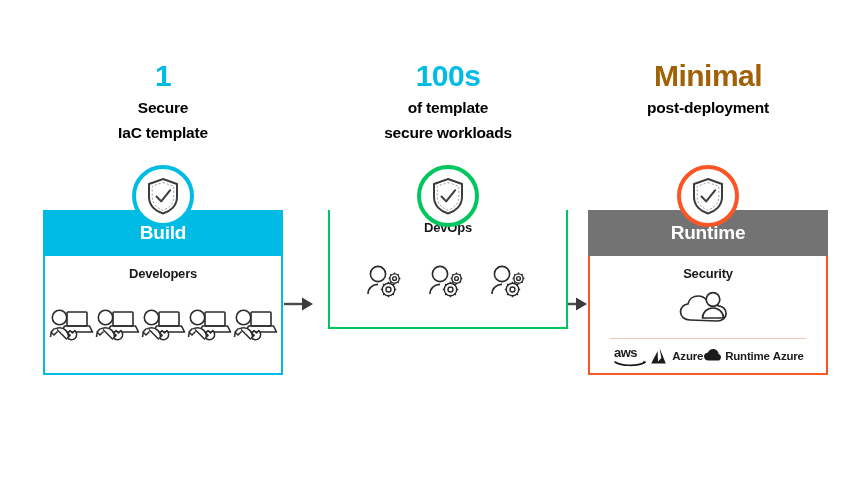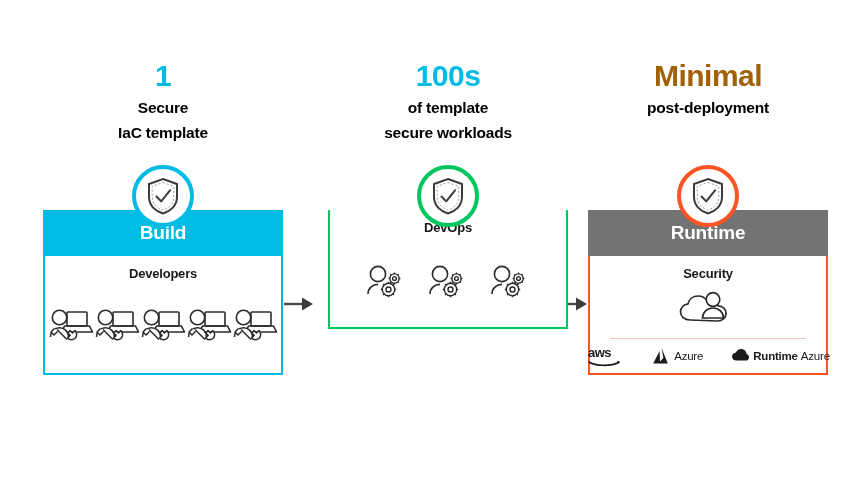--- a/index.html
+++ b/index.html
@@ -134,33 +134,33 @@
   .logo-divider {
     width: 196px;
     height: 1px;
     background: #f6c6b6;
     margin: 0 auto;
   }
   .logo-row {
     display: flex;
     align-items: center;
     justify-content: center;
-    gap: 28px;
+    gap: 0;
     height: 34px;
     width: 100%;
   }
   .logo-item { display: flex; align-items: center; }
   .logo-text {
     font-size: 11.5px;
     font-weight: 700;
     color: #1b1b1b;
     letter-spacing: -0.2px;
     margin-left: 3px;
   }
-  .logo-text-light { font-weight: 400; }
+  .logo-text-light { font-weight: 700; }
 
   
   .arrow {
     position: absolute;
     top: 295px;
     width: 32px;
     height: 18px;
     z-index: 2;
   }
   .arrow-1 { left: 283px; }

